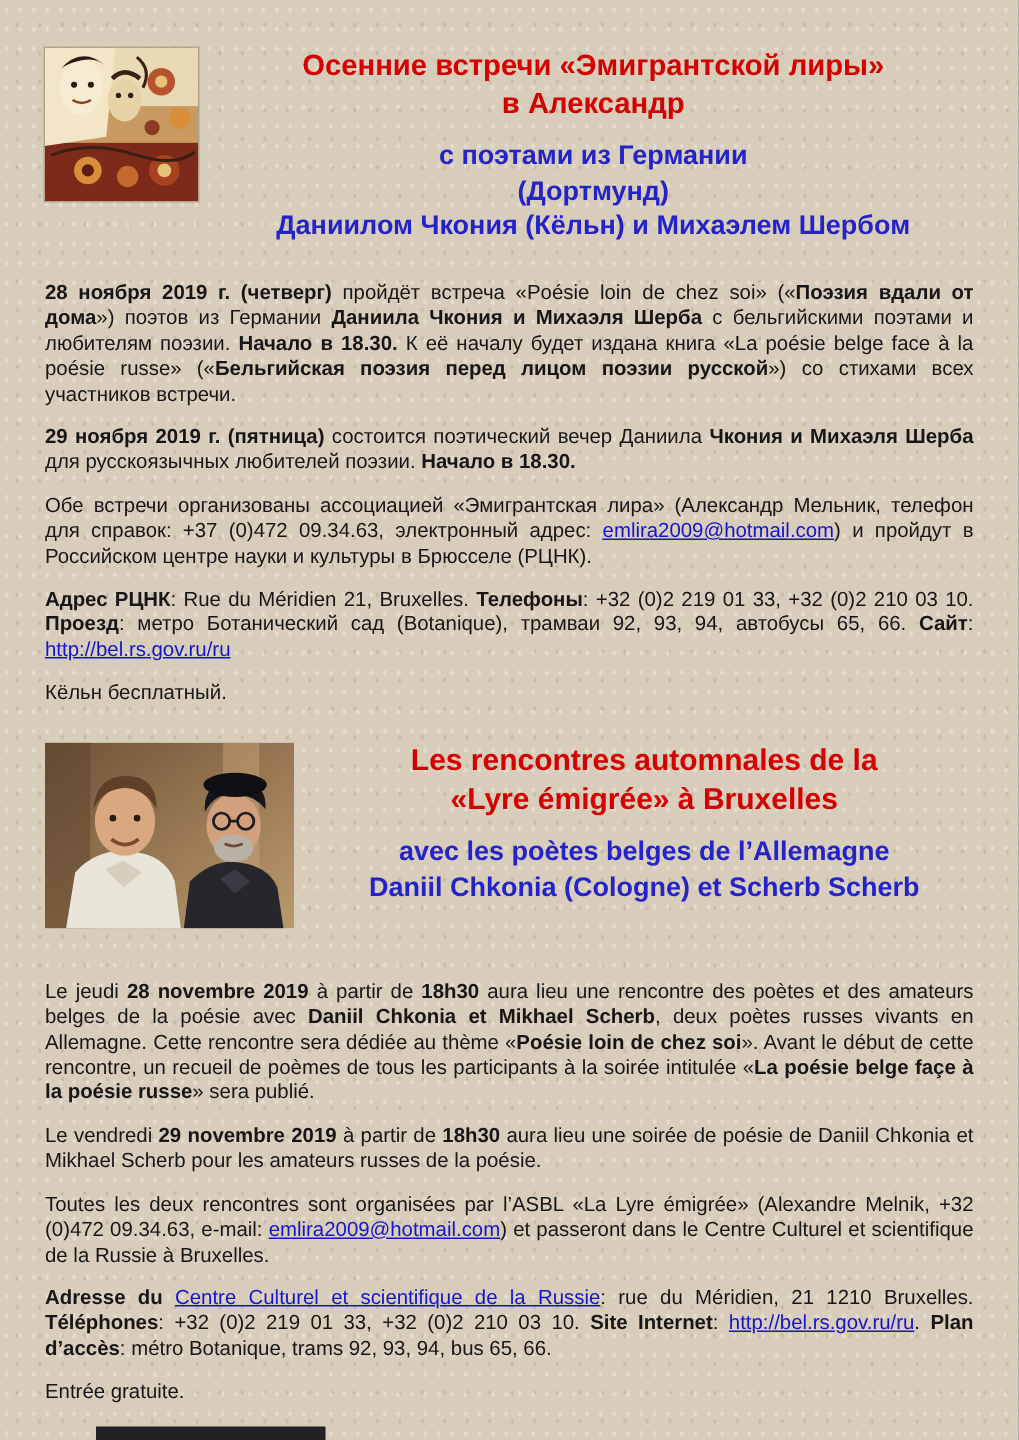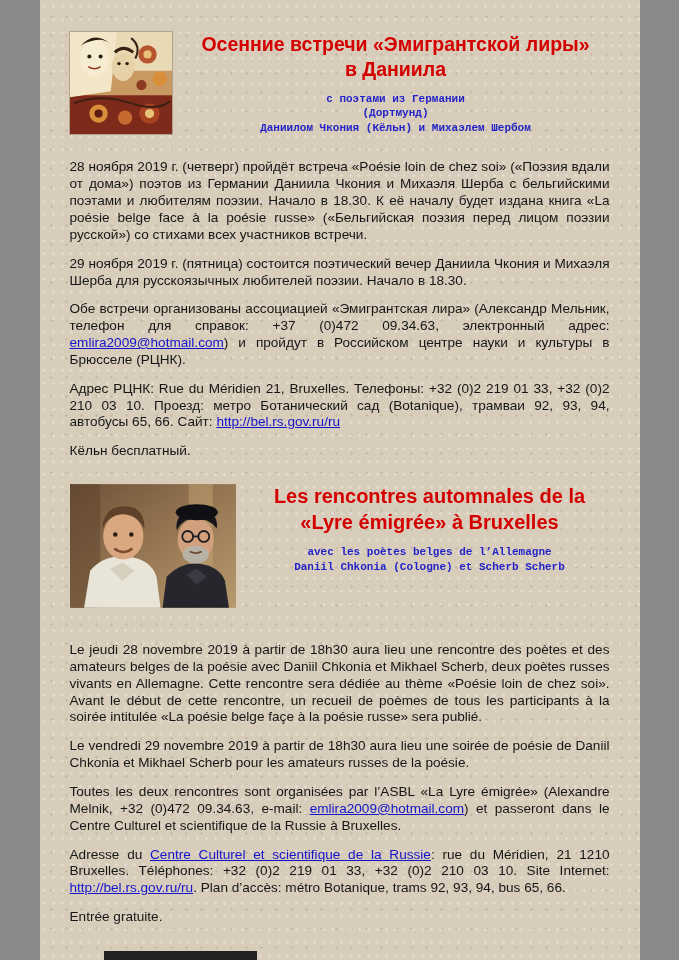--- a/index.html
+++ b/index.html
@@ -1,21 +1,21 @@
 <!DOCTYPE html>
 <html lang="ru" style="--paper: #d8cdbb; --ink: #161616; --red: #d40000; --blue: #2323c8; --link: #1414cc;"><head>
 <meta charset="utf-8">
 <style>
   * { margin:0; padding:0; box-sizing:border-box; }
   html,body { background:#8a8a8a; }
   body { font-family:"Liberation Sans","DejaVu Sans",sans-serif; }
 
   .page {
     position:relative;
-    width:600px; height:960px;
+    width:679px; height:960px;
     margin:0 auto;
     padding:32px 30px 0;
     color:var(--ink,#161616);
     background-color:var(--paper,#d8cdbb);
     background-image:
       radial-gradient(rgba(255,255,255,.30) 1px, rgba(0,0,0,0) 1.3px),
       radial-gradient(rgba(110,90,60,.16) 1px, rgba(0,0,0,0) 1.3px);
     background-size:9px 13px, 15px 19px;
     background-position:0 0, 4px 7px;
     overflow:hidden;
@@ -26,34 +26,34 @@
 
   .artwork {
     width:102px; height:102px; flex:0 0 auto; margin-right:10px;
     box-shadow:0 0 0 1px rgba(90,60,30,.3);
   }
   .photo { width:166px; height:124px; flex:0 0 auto; margin-right:14px; }
   .artwork svg, .photo svg { display:block; width:100%; height:100%; }
 
   .title { color:var(--red,#d40000); font-weight:700; font-size:19.5px; line-height:1.28; }
   .fr-title { font-size:20px; }
-  .subtitle { color:var(--blue,#2323c8); font-weight:700; font-size:11px; line-height:1.32; margin-top:10px;font-family:Liberation Mono, monospace; }
+  .subtitle { color:var(--blue,#2323c8); font-weight:700; font-size:18px; line-height:1.32; margin-top:10px; }
 
   .section-ru .header-row { margin-bottom:24px; }
   .section-fr { margin-top:24px; }
   .section-fr .header-row { margin-bottom:34px; }
 
   p.body-text {
     font-size:13.6px; line-height:1.24;
     text-align:justify;
     margin-bottom:12px;
   }
   p.standalone { margin-top:7px; }
 
-  .bold { font-weight:400; }
+  .bold { font-weight:700; }
   .lnk { color:var(--link,#1414cc); text-decoration:underline; cursor:pointer; }
 
   .scan-artifact {
     position:absolute; left:64px; bottom:0;
     width:153px; height:9px; background:#222;
   }
 </style>
 </head>
 <body>
 
@@ -87,21 +87,21 @@
           <circle cx="78" cy="80" r="10" fill="#a8421f"></circle>
           <circle cx="78" cy="80" r="4.5" fill="#e9c27a"></circle>
           <path d="M4,70 Q30,60 60,70 Q85,78 98,68" stroke="#3a2013" stroke-width="2" fill="none"></path>
           <path d="M60,6 Q70,14 64,26" stroke="#3a2013" stroke-width="2" fill="none"></path>
         </svg>
       </div>
 
       <div class="header-text">
         <div class="title">
           <div>Осенние встречи «Эмигрантской лиры»</div>
-          <div>в Даниила</div>
+          <div>в Александр</div>
         </div>
         <div class="subtitle">
           <div>с поэтами из Германии</div>
           <div>(Дортмунд)</div>
           <div>Даниилом Чкония (Кёльн) и Михаэлем Шербом</div>
         </div>
       </div>
     </div>
 
     <p class="body-text"><span class="bold">28 ноября 2019 г. (четверг)</span><span> пройдёт встреча «Poésie loin de chez soi» («</span><span class="bold">Поэзия вдали от дома</span><span>») поэтов из Германии </span><span class="bold">Даниила Чкония и Михаэля Шерба</span><span> с бельгийскими поэтами и любителям поэзии. </span><span class="bold">Начало в 18.30.</span><span> К её началу будет издана книга «La poésie belge face à la poésie russe» («</span><span class="bold">Бельгийская поэзия перед лицом поэзии русской</span><span>») со стихами всех участников встречи.</span></p>

